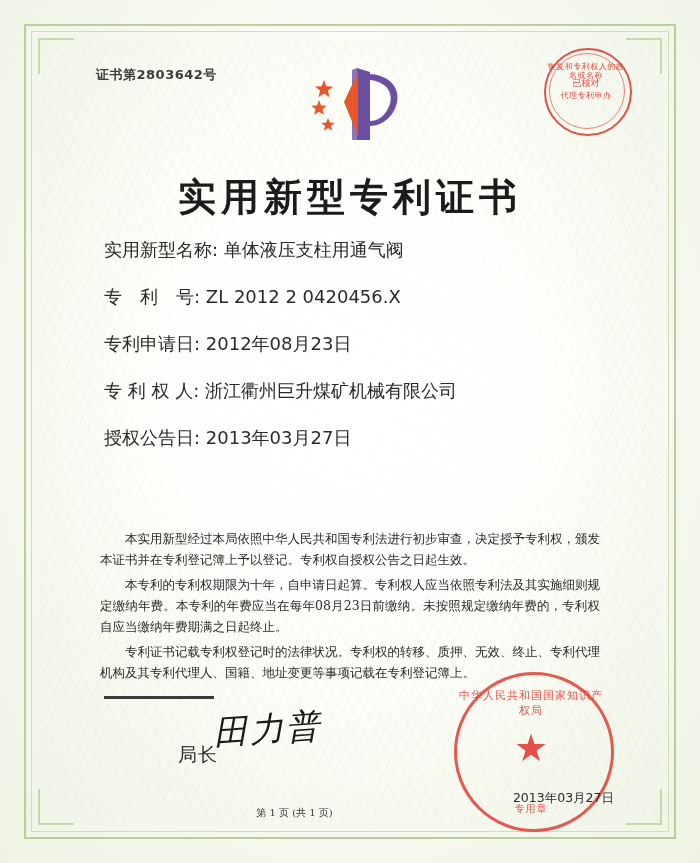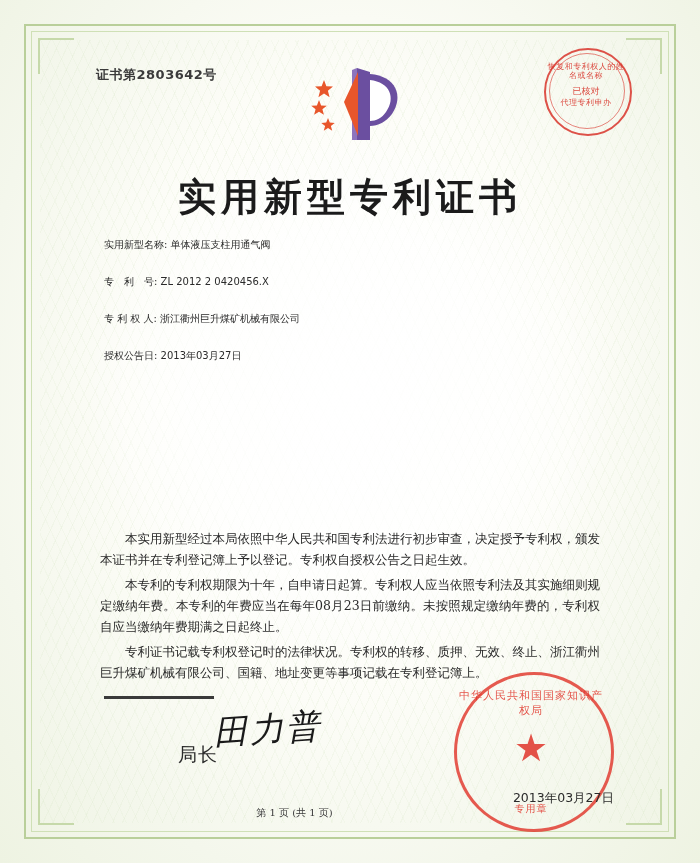--- a/index.html
+++ b/index.html
@@ -114,21 +114,21 @@
     position: absolute;
     left: 0; top: 0;
     width: 84px; height: 84px;
     color: #d8342a;
     font-size: 8px;
     line-height: 9px;
     text-align: center;
     opacity: 0.9;
   }
   .seal-top .txt .l1 { margin-top: 14px; letter-spacing: 0.5px; }
-  .seal-top .txt .l2 { margin-top: 7px; font-size: 9px; }
+  .seal-top .txt .l2 { margin-top: 0; font-size: 9px; font-family: Liberation Mono, monospace; }
   .seal-top .txt .l3 { margin-top: 2px; letter-spacing: 0.5px; }
 
   
   .title {
     position: absolute;
     top: 152px;
     left: 0;
     width: 700px;
     text-align: center;
     font-family: "DejaVu Serif", serif;
@@ -140,21 +140,21 @@
   }
 
   
   .fields {
     position: absolute;
     left: 104px;
     top: 238px;
     width: 500px;
   }
   .field-row {
-    font-size: 10px;
+    font-size: 18px;
     color: #2a2a2a;
     margin-bottom: 23px;
     font-family: "DejaVu Sans", sans-serif;
     white-space: nowrap;
   }
   .field-row .label {
     display: inline-block;
   }
   .field-row .value {
     display: inline-block;
@@ -316,33 +316,37 @@
   <div class="fields">
     <div class="field-row">
       <span class="label">实用新型名称:</span>
       <span class="value">单体液压支柱用通气阀</span>
     </div>
     <div class="field-row">
       <span class="label">专　利　号:</span>
       <span class="value">ZL 2012 2 0420456.X</span>
     </div>
     <div class="field-row">
+      <span class="label">专利申请日:</span>
+      <span class="value">2012年08月23日</span>
+    </div>
+    <div class="field-row">
       <span class="label">专 利 权 人:</span>
       <span class="value">浙江衢州巨升煤矿机械有限公司</span>
     </div>
     <div class="field-row">
       <span class="label">授权公告日:</span>
       <span class="value">2013年03月27日</span>
     </div>
   </div>
 
   <div class="body-text">
     <p>本实用新型经过本局依照中华人民共和国专利法进行初步审查，决定授予专利权，颁发本证书并在专利登记簿上予以登记。专利权自授权公告之日起生效。</p>
     <p>本专利的专利权期限为十年，自申请日起算。专利权人应当依照专利法及其实施细则规定缴纳年费。本专利的年费应当在每年08月23日前缴纳。未按照规定缴纳年费的，专利权自应当缴纳年费期满之日起终止。</p>
-    <p>专利证书记载专利权登记时的法律状况。专利权的转移、质押、无效、终止、浙江衢州巨升煤矿机械有限公司、国籍、地址变更等事项记载在专利登记簿上。</p>
+    <p>专利证书记载专利权登记时的法律状况。专利权的转移、质押、无效、终止、专利代理机构及其专利代理人、国籍、地址变更等事项记载在专利登记簿上。</p>
   </div>
 
   <div class="sig-underline"></div>
   <div class="sig-label">局长</div>
   <div class="sig-mark">田力普</div>
 
   <div class="seal-main">
     <div class="ring"></div>
     <div class="arc-top">中华人民共和国国家知识产权局</div>
     <div class="star">★</div>

